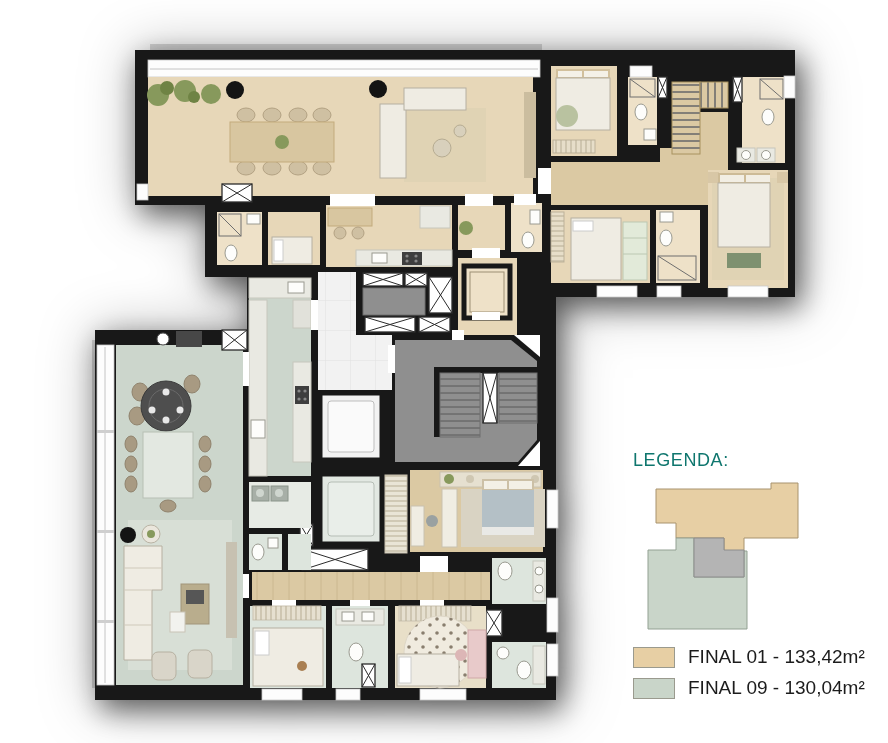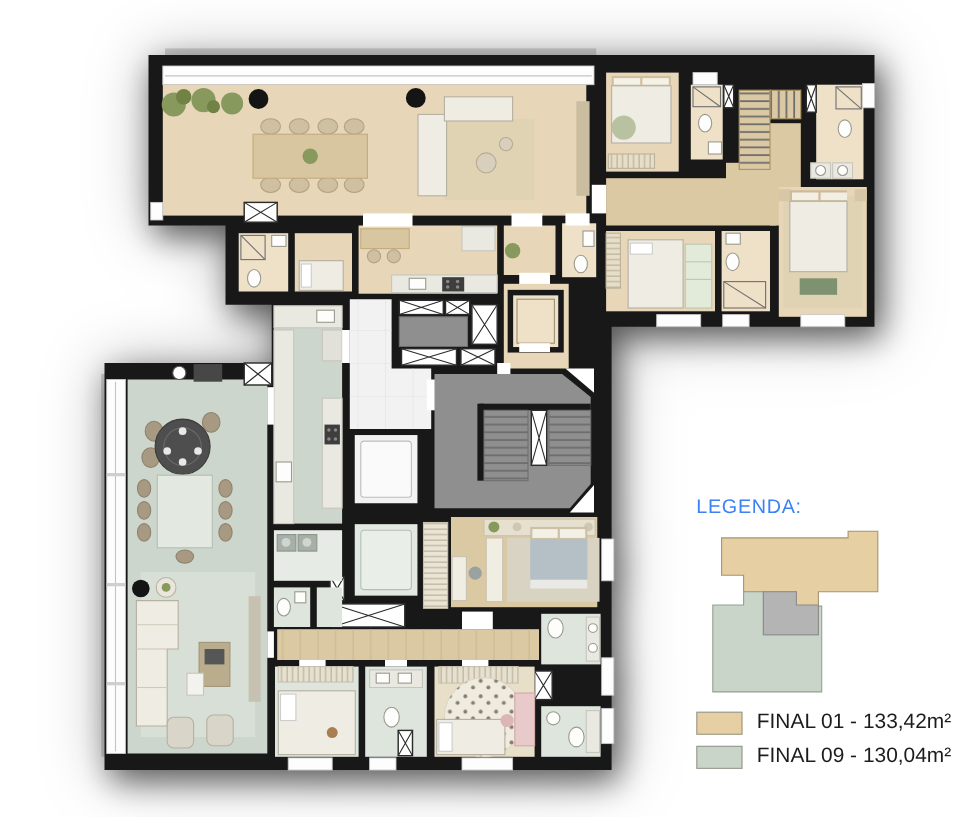--- a/index.html
+++ b/index.html
@@ -30,21 +30,21 @@
   .fix{fill:#fdfdfb;stroke:#9a9a90;stroke-width:1;}
   .xb rect{fill:#fff;stroke:#2b2b2b;stroke-width:1.3;}
   .xb path{stroke:#2b2b2b;stroke-width:1;fill:none;}
   .wd{fill:#d8c6a0;stroke:#c3ab7c;stroke-width:1;}
   .chair{fill:#cfc0a2;stroke:#b3a283;stroke-width:1;}
   .chair2{fill:#a89a82;stroke:#90836d;stroke-width:1;}
   .elev{stroke:var(--wall);stroke-width:5;}
   .thin{stroke:#6f6f6f;stroke-width:1;fill:none;}
 
   .legend{position:absolute;left:633px;top:450px;width:228px;color:#1c1c1c;}
-  .legend-title{font-size:18px;letter-spacing:.6px;color:#3b82f6;}
+  .legend-title{font-size:18px;letter-spacing:.6px;color:#0f766e;}
   .legend-map{margin:8px 0 4px 6px;display:block;}
   .legend-row{display:flex;align-items:center;gap:13px;margin-top:9px;}
   .swatch{width:42px;height:21px;border:1px solid #9a9a8e;box-sizing:border-box;flex:0 0 auto;}
   .swatch-0{background:var(--legend-0);}
   .swatch-1{background:var(--legend-1);}
   .legend-label{font-size:19px;white-space:nowrap;}
   .m-tan{fill:var(--legend-0);stroke:#a8936e;stroke-width:1;}
   .m-gray{fill:var(--legendGray);stroke:#8c8c8c;stroke-width:1;}
   .m-sage{fill:var(--legend-1);stroke:#93a193;stroke-width:1;}
 </style>

